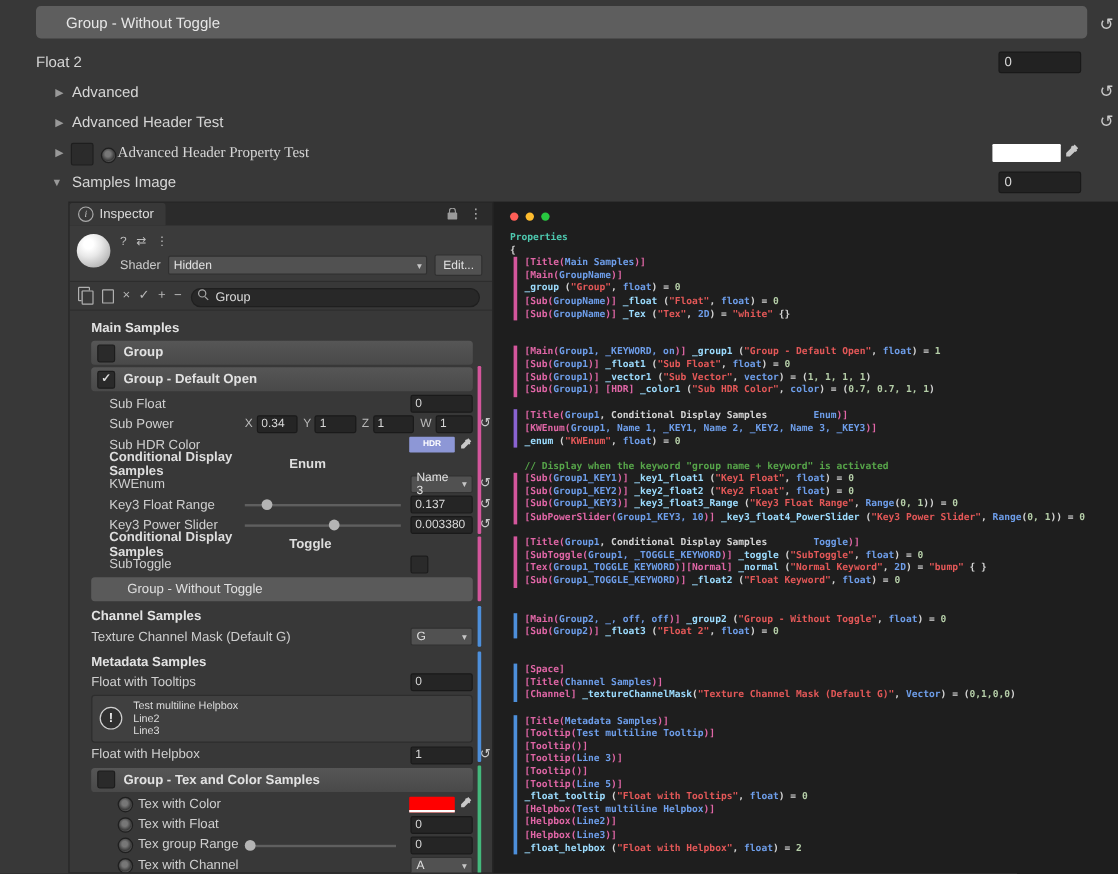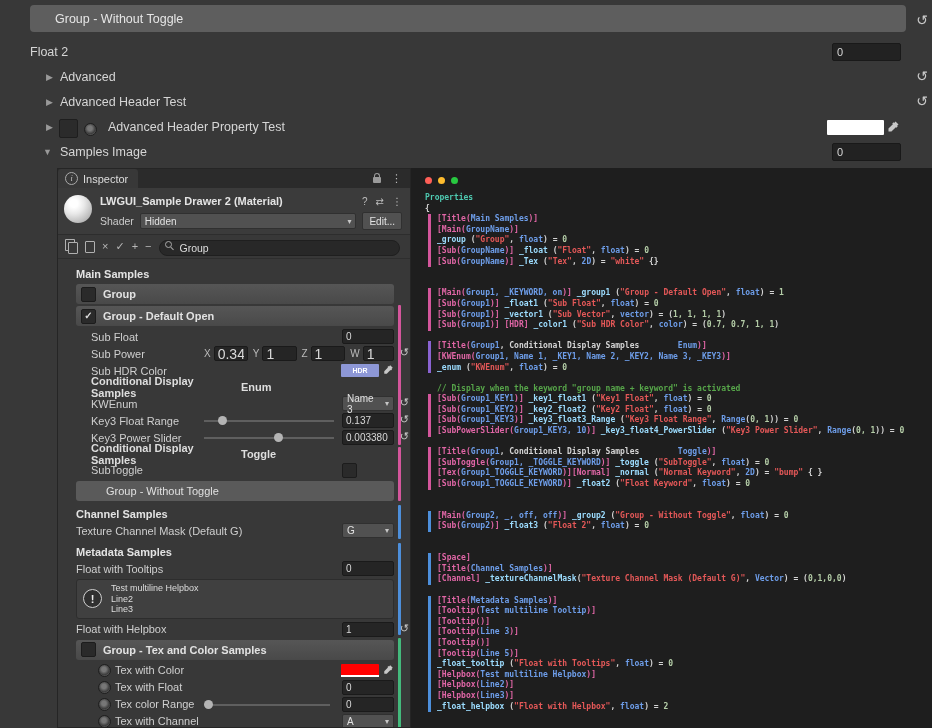--- a/index.html
+++ b/index.html
@@ -104,21 +104,21 @@
     border-radius:2px; color:#d8d8d8; font-size:10px; padding:0 3px; box-sizing:border-box;
     flex:none; font-family:"Liberation Sans", sans-serif; }
   .ml-auto { margin-left:auto; }
   .val-dd { width:52px; margin-left:auto; flex:none; }
   .val-slot { width:52px; margin-left:auto; display:flex; flex:none; }
   .val-wide { margin-left:auto; display:flex; align-items:center; gap:4px; flex:none; }
   .vecs { flex:1; display:flex; gap:5px; align-items:center; min-width:0; }
   .vcomp { display:flex; align-items:center; gap:3px; flex:1; min-width:0; }
   .vlabel { font-size:10px; color:#bbbbbb; flex:none; }
   .vfield { width:100%; min-width:0; height:15px; background:#252525; border:1px solid #1a1a1a;
-    border-radius:2px; color:#d8d8d8; font-size:14px; padding:0 3px; box-sizing:border-box;
+    border-radius:2px; color:#d8d8d8; font-size:10px; padding:0 3px; box-sizing:border-box;
     font-family:"Liberation Sans", sans-serif; }
   .slider { position:relative; flex:1; height:15px; margin-right:8px; }
   .slider-track { position:absolute; left:0; right:0; top:7px; height:2px; background:#5f5f5f; }
   .slider-knob { position:absolute; top:3px; width:9px; height:9px; border-radius:50%;
     background:#b4b4b4; margin-left:-4px; }
   .hdr-swatch { width:38px; height:13px; background:#8d97d6; border-radius:1px;
     display:flex; align-items:center; justify-content:center; color:#ffffff;
     font-size:7px; font-weight:bold; }
   .red-swatch { width:38px; height:13px; background:#ff0000; border-radius:1px; position:relative; }
   .red-swatch:after { content:""; position:absolute; left:0; right:0; bottom:0; height:2px; background:#ffffff; }
@@ -162,21 +162,21 @@
   <span class="tlabel" style="left:60px; top:70px;text-align:center;">Advanced</span>
   <span class="top-undo" style="right:4px; top:68px;">↺</span>
 
   <span class="fold" style="left:46px; top:97px;">▶</span>
   <span class="tlabel" style="left:60px; top:95px;">Advanced Header Test</span>
   <span class="top-undo" style="right:4px; top:93px;">↺</span>
 
   <span class="fold" style="left:46px; top:122px;">▶</span>
   <span class="mini-slot" style="left:59px; top:119px;"></span>
   <span class="thumb-icon thumb-abs" style="left:84px; top:123px;"></span>
-  <span class="tlabel" style="left:108px; top:120px;">Advanced Header Property Test</span>
+  <span class="tlabel" style="left:98px; top:120px;font-family:Liberation Serif, serif;">Advanced Header Property Test</span>
   <span class="swatch-white" style="left:827px; top:120px;"></span>
   <span class="abs" style="left:887px; top:119px;">
     <svg class="dropper" width="13" height="13" viewBox="0 0 14 14">
         <path d="M9.2 1.6 L12.4 4.8 L10.9 6.3 L11.5 6.9 L10.1 8.3 L9.5 7.7 L4.8 12.4 L1.6 12.4 L1.6 9.2 L6.3 4.5 L5.7 3.9 L7.1 2.5 L7.7 3.1 Z" fill="#c8c8c8"></path>
       </svg>
   </span>
 
   <span class="fold" style="left:43px; top:147px;">▼</span>
   <span class="tlabel" style="left:60px; top:145px;">Samples Image</span>
   <input class="tfield" style="left: 832px; top: 143px;" readonly="" value="0">
@@ -190,21 +190,20 @@
       <div class="tab-right">
         <span class="lock"></span>
         <span class="kebab">⋮</span>
       </div>
     </div>
 
     <div class="mat-header">
       <div class="sphere"></div>
       <div class="mat-col">
         <div class="mat-title-row">
-          <span class="mat-title">LWGUI_Sample Drawer 2 (Material)</span>
           <span class="mh-icons">
             <span>?</span>
             <span>⇄</span>
             <span>⋮</span>
           </span>
         </div>
         <div class="shader-row">
           <span class="sh-label">Shader</span>
           <div class="dropdown sh-dd">
             <span>Hidden</span>
@@ -378,21 +377,21 @@
       </div>
 
       <div class="prop-row ind2">
         <span class="thumb-icon"></span>
         <span class="plabel">Tex with Float</span>
         <input class="ifield ml-auto" readonly="" value="0" style="">
       </div>
 
       <div class="prop-row ind2 has-slider">
         <span class="thumb-icon"></span>
-        <span class="plabel">Tex color Range</span>
+        <span class="plabel">Tex group Range</span>
         <div class="slider">
           <div class="slider-track"></div>
             <div class="slider-knob" style="left:1%"></div>
         </div>
         <input class="ifield" readonly="" value="0" style="">
       </div>
 
       <div class="prop-row ind2">
         <span class="thumb-icon"></span>
         <span class="plabel">Tex with Channel</span>

